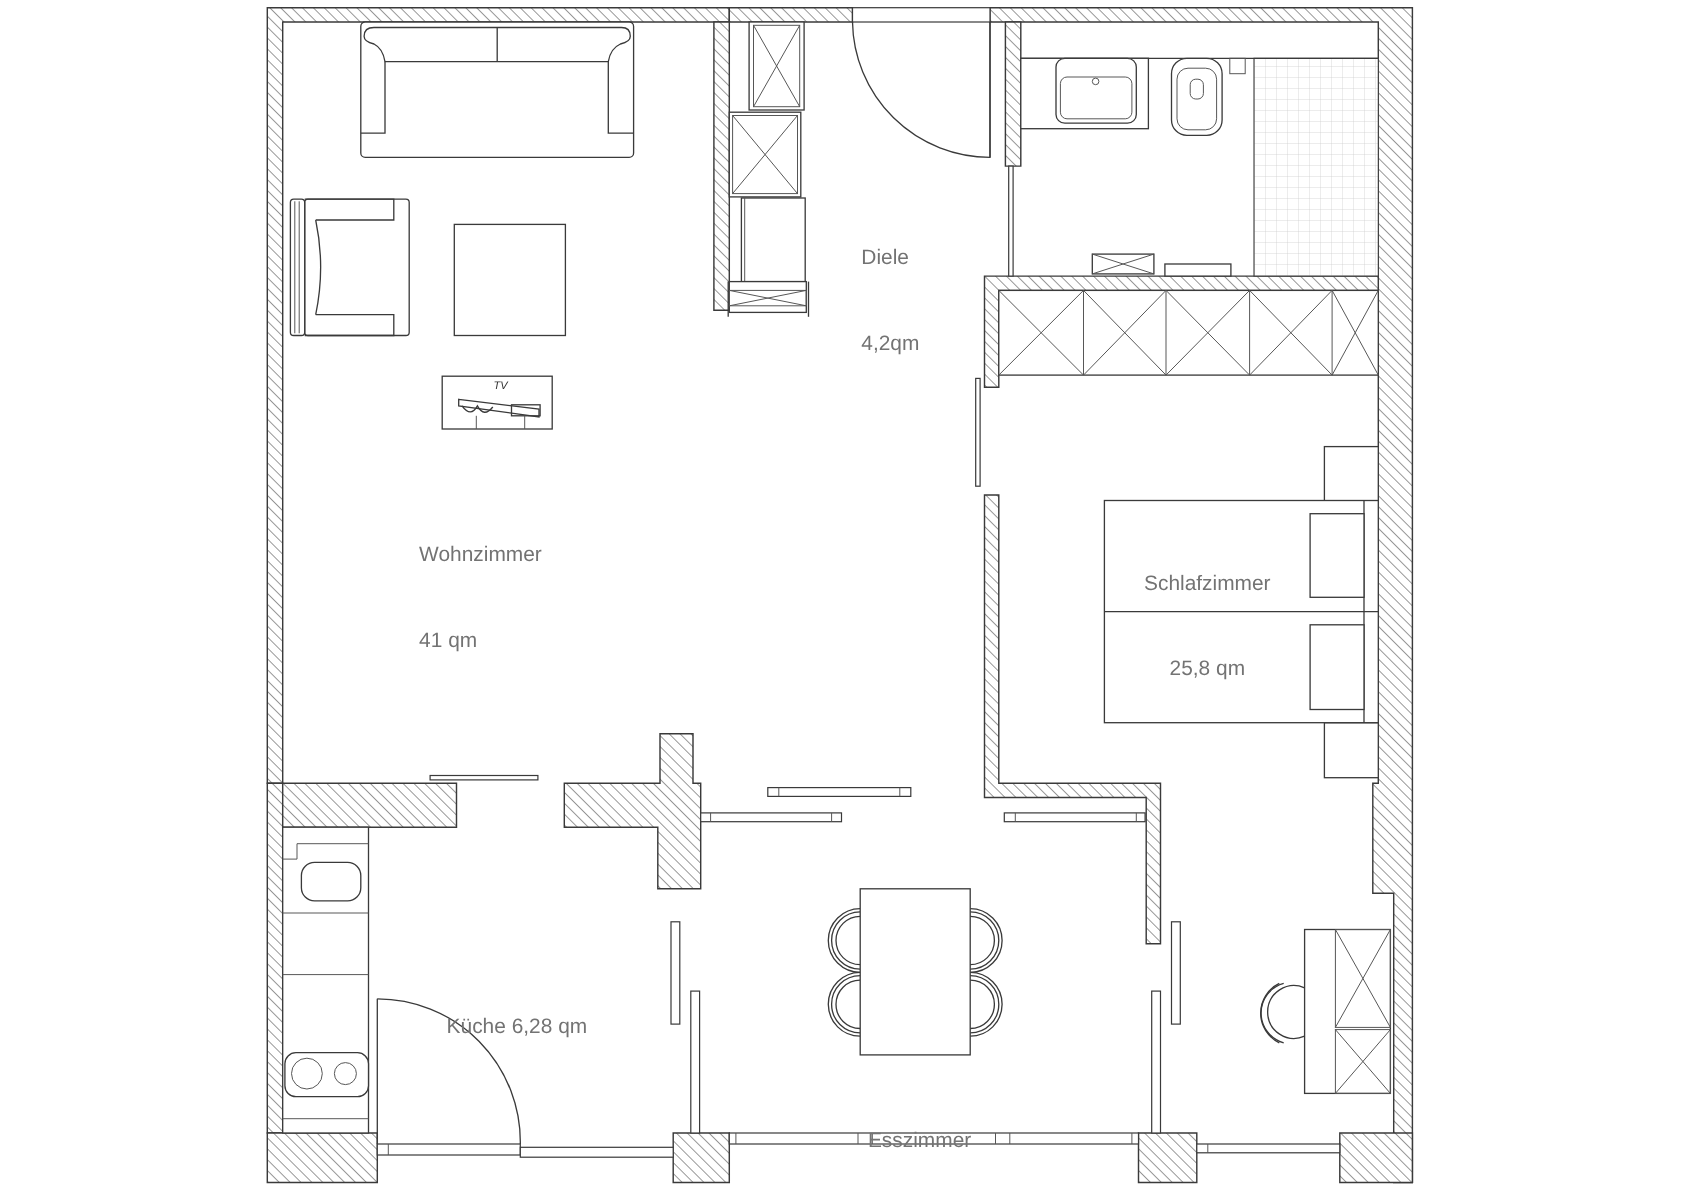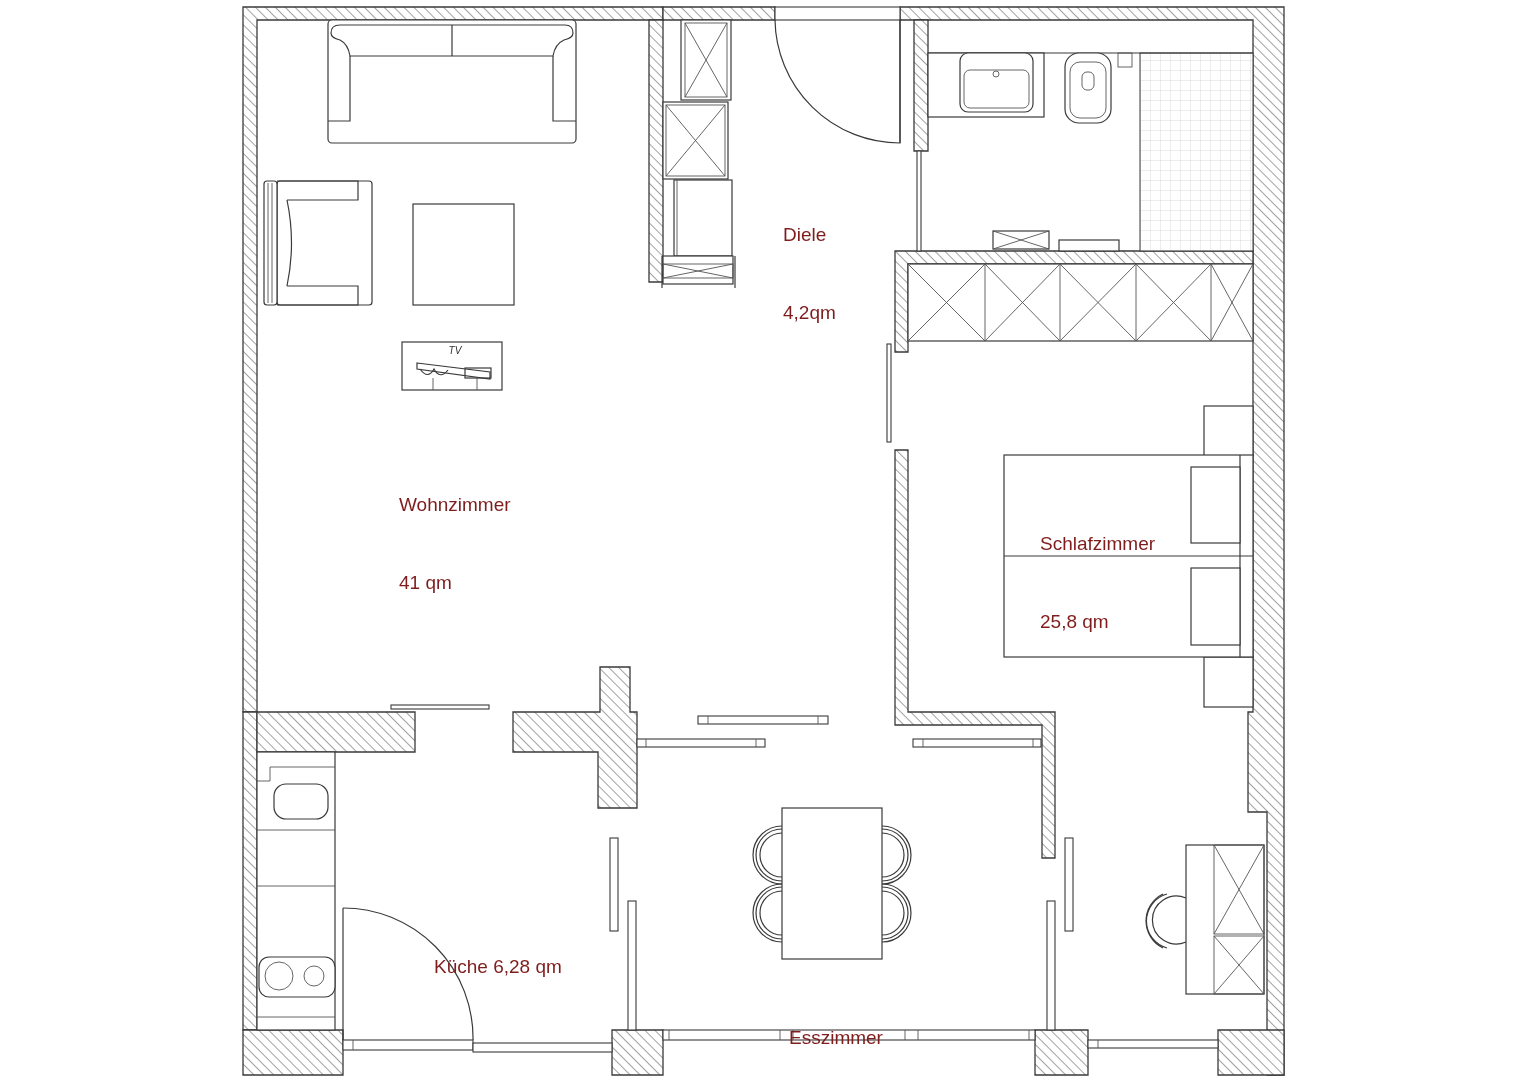--- a/index.html
+++ b/index.html
@@ -3,21 +3,21 @@
 <meta charset="utf-8">
 <style>
   html, body { margin: 0; padding: 0; background: #ffffff; }
   body { width: 1528px; height: 1080px; position: relative; overflow: hidden; font-family: "Liberation Sans", sans-serif; }
   #plan { position: absolute; left: 0; top: 0; width: 1528px; height: 1080px; }
   .wall { fill: url(#hatch); stroke: #3a3a3a; stroke-width: 1.3; }
   .line { fill: none; stroke: #3a3a3a; stroke-width: 1.2; }
   .thin { fill: none; stroke: #555; stroke-width: 0.9; }
   .furn { fill: #ffffff; stroke: #3a3a3a; stroke-width: 1.2; }
   .win { fill: #ffffff; stroke: #3a3a3a; stroke-width: 1.1; }
-  .label { position: absolute; font-size: 19px; line-height: 26px; color: #7f1d1d; white-space: pre; }
+  .label { position: absolute; font-size: 19px; line-height: 26px; color: #737373; white-space: pre; }
   .tv-label { font-family: "Liberation Sans", sans-serif; font-style: italic; font-size: 10px; fill: #333; }
 </style>
 </head>
 <body>
 
 <svg id="plan" viewBox="0 0 1528 1080" xmlns="http://www.w3.org/2000/svg">
   <defs>
     <pattern id="hatch" patternUnits="userSpaceOnUse" width="7" height="7" patternTransform="rotate(-45)">
       <rect width="7" height="7" fill="#ffffff"></rect>
       <line x1="0" y1="0" x2="0" y2="7" stroke="#555" stroke-width="1.1"></line>
@@ -234,27 +234,27 @@
         <path class="line" d="M882 891 A20 20 0 0 1 882 935"></path>
     </g>
     <rect class="furn" x="782" y="808" width="100" height="151"></rect>
   </g>
 </svg>
 
 <div class="label" style="left:783px; top:170px;">
   <div>Diele</div>
   <div>4,2qm</div>
 </div>
-<div class="label" style="left:399px; top:440px;">
+<div class="label" style="left:381px; top:440px;">
   <div>Wohnzimmer</div>
   <div>41 qm</div>
 </div>
-<div class="label" style="left:1040px; top:479px;">
+<div class="label" style="left:1040px; top:466px;text-align:center;">
   <div>Schlafzimmer</div>
   <div>25,8 qm</div>
 </div>
-<div class="label" style="left:406px; top:902px;margin-left:28px;">
+<div class="label" style="left:406px; top:869px;">
   <div>Küche 6,28 qm</div>
 </div>
 <div class="label" style="left:789px; top:973px;">
   <div>Esszimmer</div>
   
 </div>
 
 </body></html>

